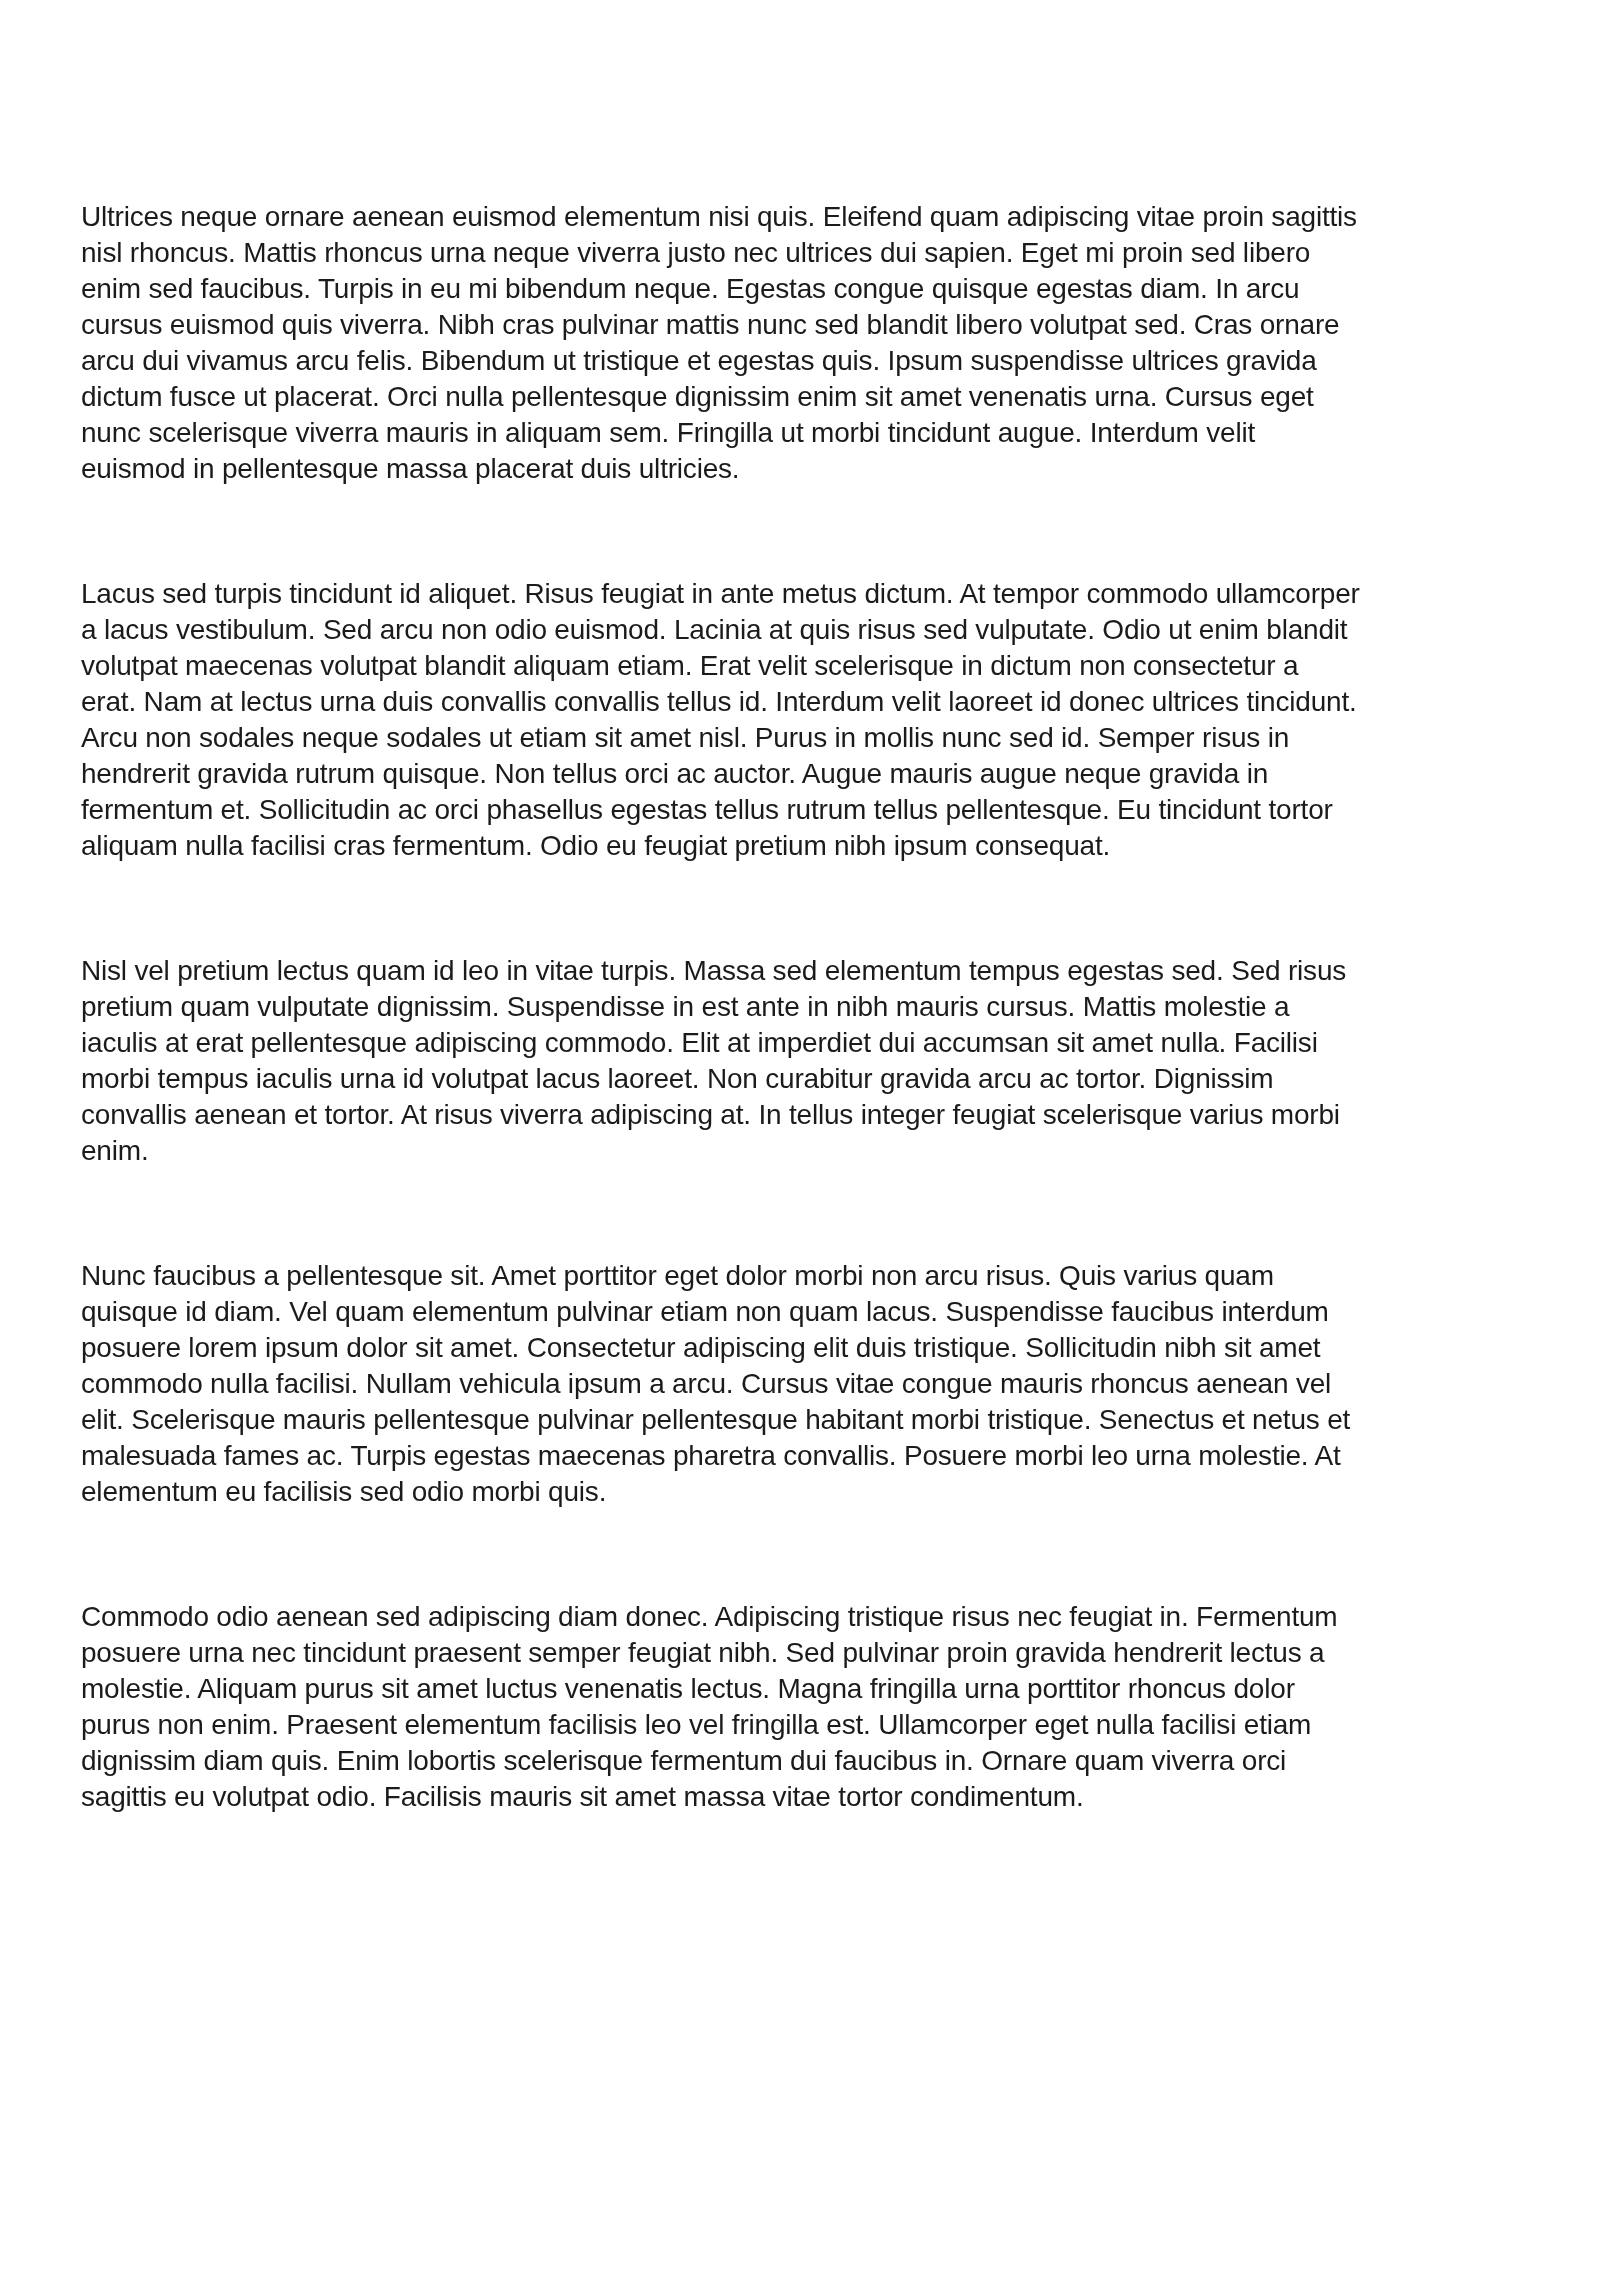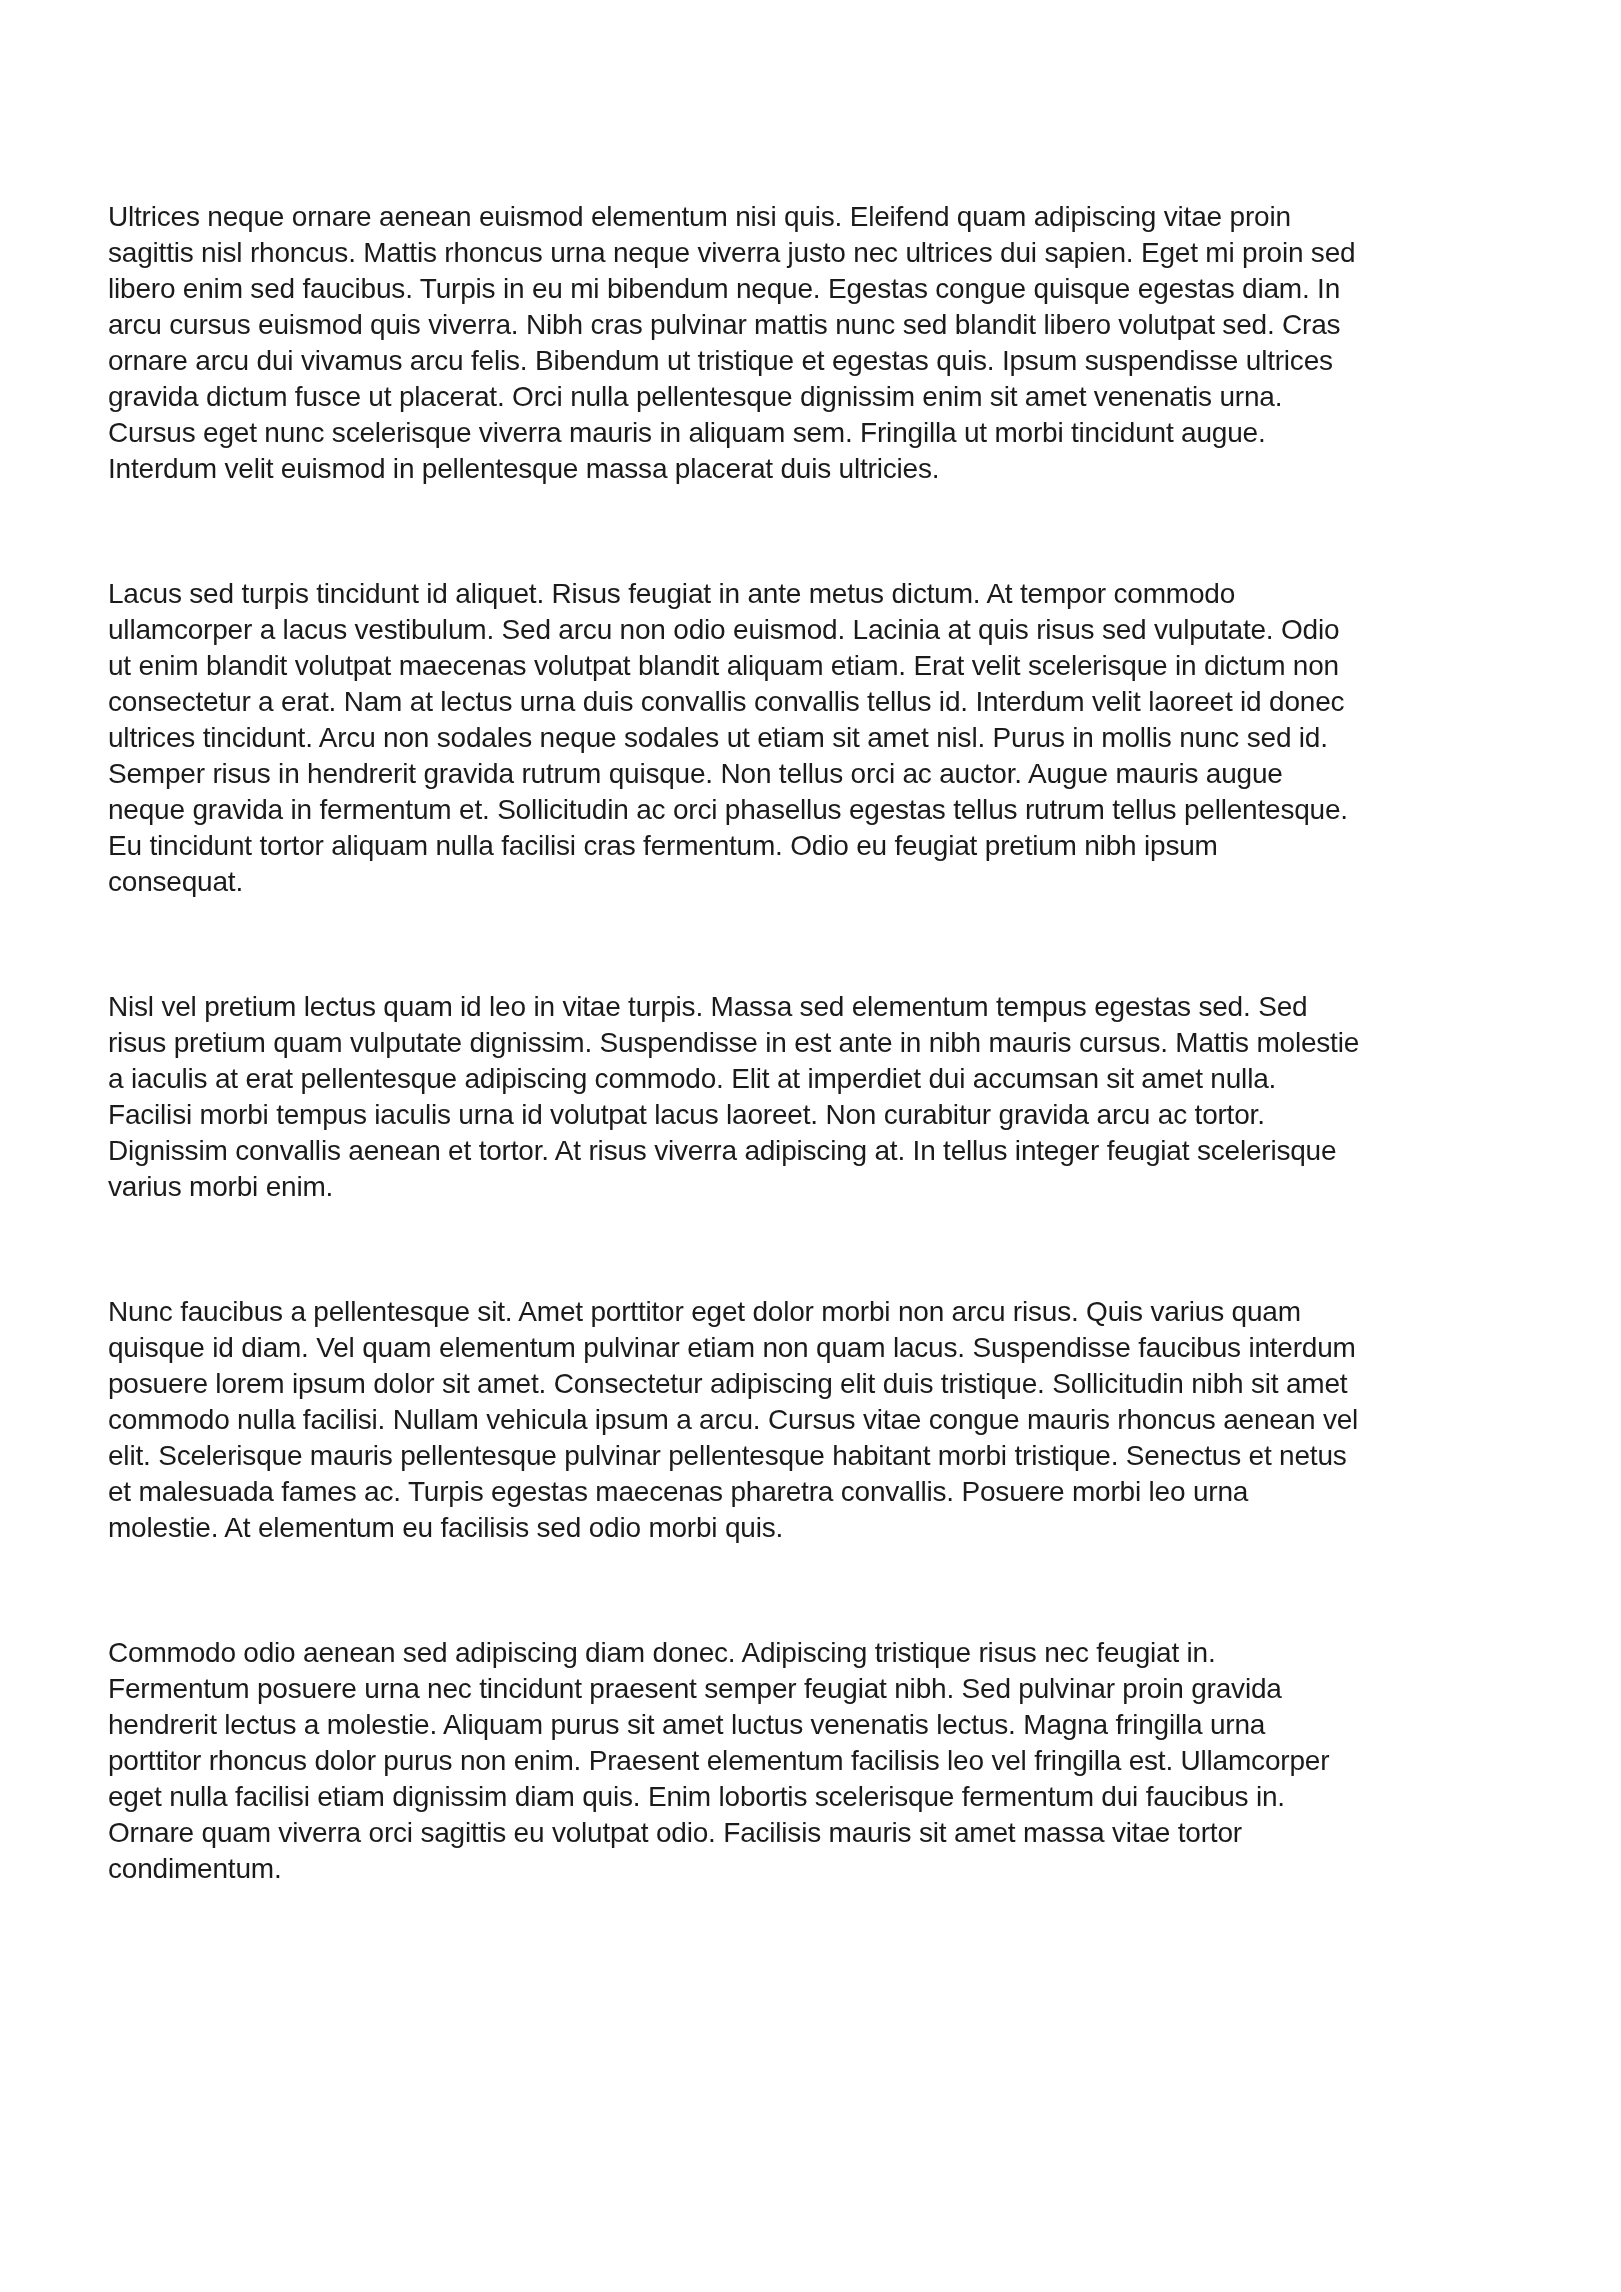--- a/index.html
+++ b/index.html
@@ -6,21 +6,21 @@
     margin: 0;
     padding: 0;
     background: #ffffff;
   }
   .page {
     position: relative;
     width: 1550px;
     height: 2293px;
     background: var(--page-bg, #ffffff);
     box-sizing: border-box;
-    padding: 199px 190px 0 108px;
+    padding: 199px 190px 0 81px;
     overflow: hidden;
   }
   .para {
     margin: 0 0 89px 0;
     font-family: "Liberation Sans", sans-serif;
     font-size: 28px;
     line-height: 36px;
     letter-spacing: -0.2px;
     text-align: left;
     color: var(--text-color, #1b1b1b);

